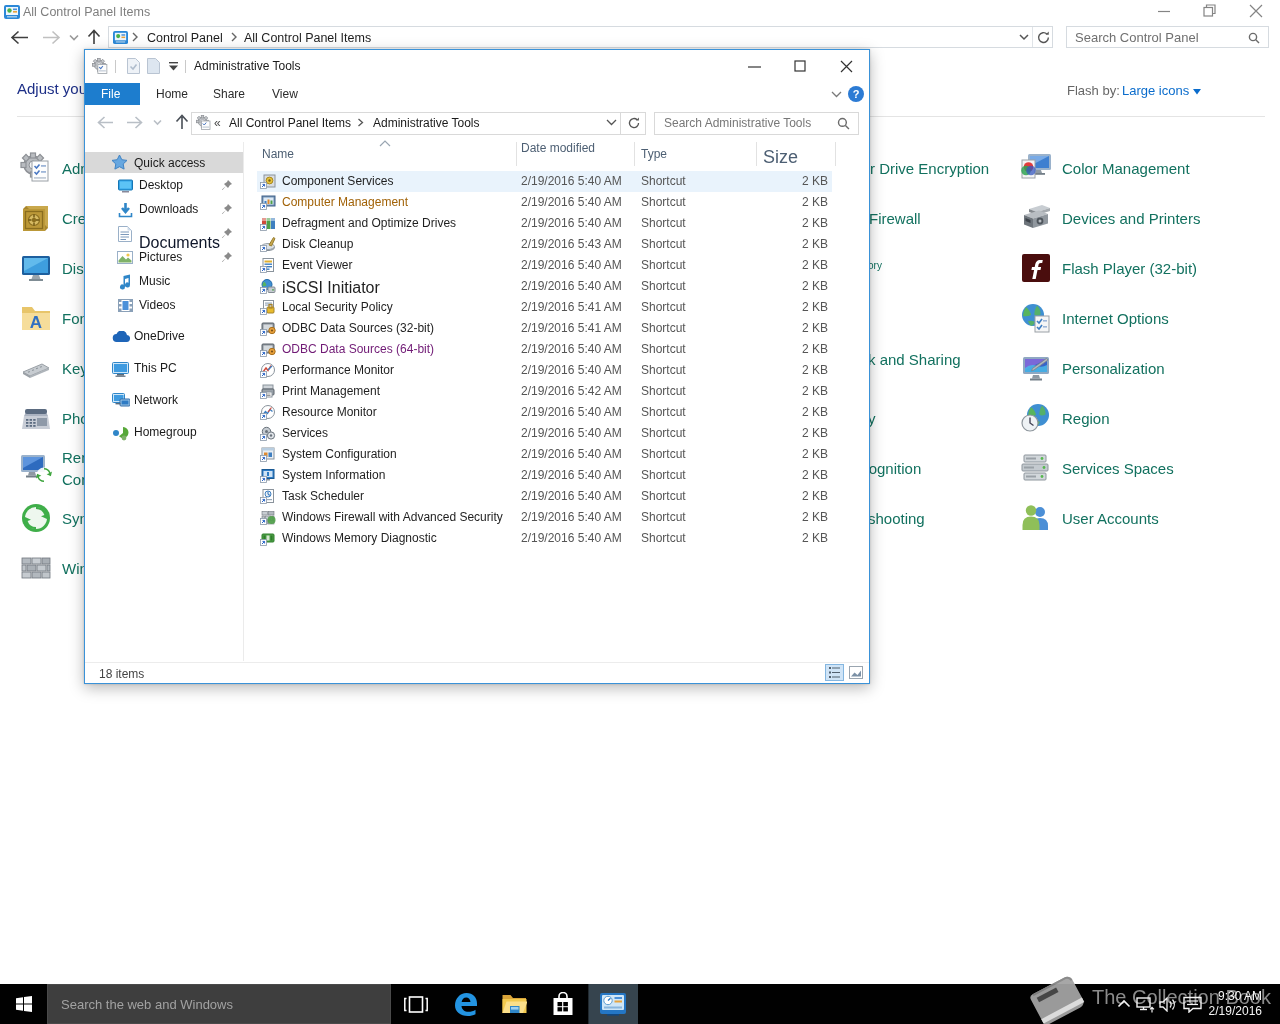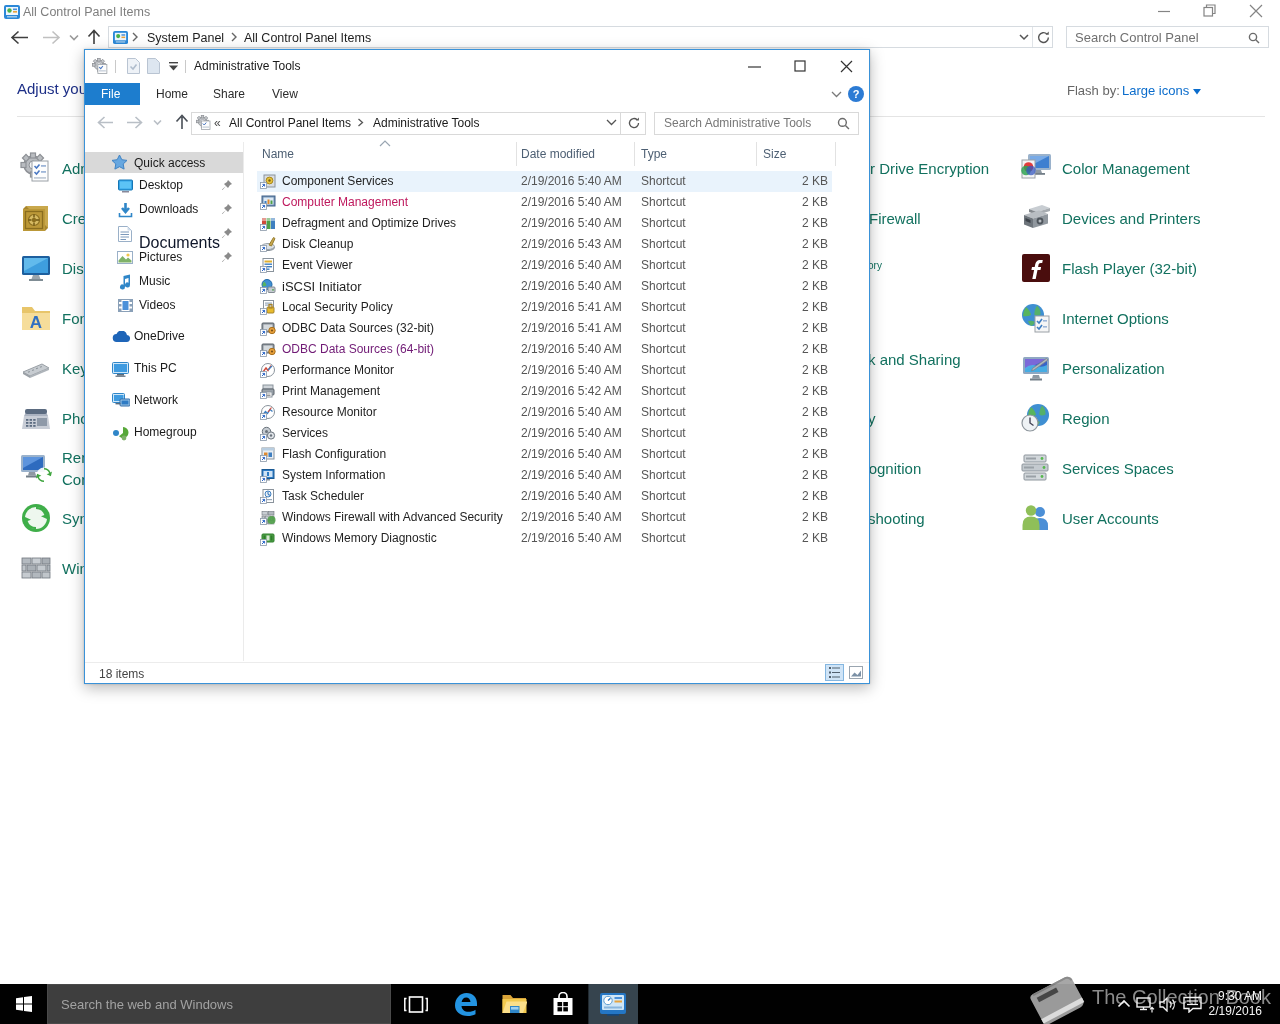--- a/index.html
+++ b/index.html
@@ -46,21 +46,21 @@
     <rect x="0" y="1" width="16" height="14" rx="2" fill="#2b88d8"></rect>
     <rect x="2" y="3" width="12" height="8" fill="#eef6fd"></rect>
     <circle cx="5.5" cy="6.5" r="2.2" fill="#49b04a"></circle>
     <rect x="9" y="4.5" width="4" height="1.6" fill="#4a90d9"></rect>
     <rect x="9" y="7" width="4" height="1.6" fill="#e8a33d"></rect>
     <rect x="3" y="12" width="10" height="1.5" fill="#9cc7ea"></rect>
   </svg>
   <svg class="abs" style="left:131px;top:32px" width="8" height="10" viewBox="0 0 8 10">
       <path d="M2 1 l4 4 -4 4" fill="none" stroke="#666" stroke-width="1.4"></path>
     </svg>
-  <div class="txt" style="left:147px;top:31px;font-size:12.5px;color:#1e1e1e">System Panel</div>
+  <div class="txt" style="left:147px;top:31px;font-size:12.5px;color:#1e1e1e">Control Panel</div>
   <svg class="abs" style="left:230px;top:32px" width="8" height="10" viewBox="0 0 8 10">
       <path d="M2 1 l4 4 -4 4" fill="none" stroke="#666" stroke-width="1.4"></path>
     </svg>
   <div class="txt" style="left:244px;top:31px;font-size:12.5px;color:#1e1e1e">All Control Panel Items</div>
   <svg class="abs" style="left:1018px;top:33px" width="12" height="9" viewBox="0 0 12 9">
       <path d="M2 2 l4 4 4-4" fill="none" stroke="#555" stroke-width="1.5"></path>
     </svg>
   <div class="abs" style="left:1032px;top:27px;width:1px;height:20px;background:#e0e4e8"></div>
   <svg class="abs" style="left:1036px;top:30px" width="15" height="15" viewBox="0 0 16 16">
     <path d="M13.2 8 a5.2 5.2 0 1 1 -1.6 -3.7" fill="none" stroke="#555" stroke-width="1.5"></path>
@@ -495,23 +495,23 @@
     </svg>
     <div class="txt" style="left:49px;top:375px;font-size:12px;color:#1a1a1a">Homegroup</div>
   </div>
   <div class="abs" style="left:158px;top:92px;width:1px;height:519px;background:#ebebeb"></div>
 
   <div id="listarea">
     <svg class="abs" style="left:294px;top:90px" width="12" height="7" viewBox="0 0 12 7">
         <path d="M1 6 L6 1 L11 6" fill="none" stroke="#99a5b1" stroke-width="1.2"></path>
       </svg>
     <div class="txt" style="left:177px;top:97px;font-size:12px;color:#4d5f73">Name</div>
-    <div class="txt" style="left:436px;top:97px;font-size:12px;color:#4d5f73">Date modified</div>
+    <div class="txt" style="left:436px;top:91px;font-size:12px;color:#4d5f73">Date modified</div>
     <div class="txt" style="left:556px;top:97px;font-size:12px;color:#4d5f73">Type</div>
-    <div class="txt" style="left:678px;top:97px;font-size:12px;color:#4d5f73">Size</div>
+    <div class="txt" style="left:678px;top:97px;font-size:18px;color:#4d5f73">Size</div>
     <div class="abs" style="left:431px;top:92px;width:1px;height:24px;background:#e2e2e2"></div>
     <div class="abs" style="left:549px;top:92px;width:1px;height:24px;background:#e2e2e2"></div>
     <div class="abs" style="left:671px;top:92px;width:1px;height:24px;background:#e2e2e2"></div>
     <div class="abs" style="left:750px;top:92px;width:1px;height:24px;background:#e2e2e2"></div>
     <div class="abs" style="left:172px;top:121px;width:575px;height:21px;background:#e9f3fc"></div>
     <svg class="abs" style="left:175px;top:123px" width="16" height="16" viewBox="0 0 16 16">
         <rect x="4" y="2" width="11" height="12" fill="#d9dde2" stroke="#8a939c"></rect>
         <circle cx="9.5" cy="7.5" r="3.4" fill="#e8c33a" stroke="#a8881e"></circle>
         <circle cx="9.5" cy="7.5" r="1.2" fill="#7a621a"></circle>
         <rect x="0.5" y="9.5" width="6" height="6" fill="#fff" stroke="#8a98a8" stroke-width="0.8"></rect>
@@ -523,21 +523,21 @@
     <div class="txt" style="left:717px;top:124px;font-size:12px;color:#555;width:26px;text-align:right">2 KB</div>
     <svg class="abs" style="left:175px;top:144px" width="16" height="16" viewBox="0 0 16 16">
         <rect x="2" y="2" width="13" height="10" fill="#7292b4" stroke="#42628a"></rect>
         <rect x="3.5" y="3.5" width="10" height="7" fill="#dce9f6"></rect>
         <rect x="4.5" y="7" width="2" height="3" fill="#3f7fc0"></rect>
         <rect x="7.5" y="5.5" width="2" height="4.5" fill="#e08a2e"></rect>
         <rect x="10.5" y="6.5" width="2" height="3.5" fill="#4fa048"></rect>
         <rect x="0.5" y="9.5" width="6" height="6" fill="#fff" stroke="#8a98a8" stroke-width="0.8"></rect>
         <path d="M2 14 L4.6 11.4 M4.6 11.4 h-2.1 M4.6 11.4 v2.1" stroke="#2965c8" stroke-width="1" fill="none"></path>
       </svg>
-    <div class="txt" style="left:197px;top:145px;font-size:12px;color:#be185d">Computer Management</div>
+    <div class="txt" style="left:197px;top:145px;font-size:12px;color:#a16207">Computer Management</div>
     <div class="txt" style="left:436px;top:145px;font-size:12px;color:#555">2/19/2016 5:40 AM</div>
     <div class="txt" style="left:556px;top:145px;font-size:12px;color:#555">Shortcut</div>
     <div class="txt" style="left:717px;top:145px;font-size:12px;color:#555;width:26px;text-align:right">2 KB</div>
     <svg class="abs" style="left:175px;top:165px" width="16" height="16" viewBox="0 0 16 16">
         <rect x="2" y="3" width="4" height="11" fill="#d04a3a"></rect>
         <rect x="6.5" y="3" width="4" height="11" fill="#4fa048"></rect>
         <rect x="11" y="3" width="4" height="11" fill="#3f7fc0"></rect>
         <rect x="2" y="3" width="13" height="3" fill="#fff" opacity="0.45"></rect>
         <rect x="0.5" y="9.5" width="6" height="6" fill="#fff" stroke="#8a98a8" stroke-width="0.8"></rect>
         <path d="M2 14 L4.6 11.4 M4.6 11.4 h-2.1 M4.6 11.4 v2.1" stroke="#2965c8" stroke-width="1" fill="none"></path>
@@ -571,21 +571,21 @@
     <div class="txt" style="left:556px;top:208px;font-size:12px;color:#555">Shortcut</div>
     <div class="txt" style="left:717px;top:208px;font-size:12px;color:#555;width:26px;text-align:right">2 KB</div>
     <svg class="abs" style="left:175px;top:228px" width="16" height="16" viewBox="0 0 16 16">
         <circle cx="7" cy="6.5" r="5" fill="#3f8fd2" stroke="#1e68a8"></circle>
         <path d="M4 3.5 q2 1.5 2.5 4 q-2 1 -4 0.5 q0-3 1.5-4.5" fill="#58b45e"></path>
         <rect x="8" y="9" width="7" height="5.5" rx="1" fill="#c5cbd1" stroke="#828a92"></rect>
         <circle cx="13" cy="11.8" r="0.9" fill="#4fa048"></circle>
         <rect x="0.5" y="9.5" width="6" height="6" fill="#fff" stroke="#8a98a8" stroke-width="0.8"></rect>
         <path d="M2 14 L4.6 11.4 M4.6 11.4 h-2.1 M4.6 11.4 v2.1" stroke="#2965c8" stroke-width="1" fill="none"></path>
       </svg>
-    <div class="txt" style="left:197px;top:229px;font-size:13px;color:#1f1f1f">iSCSI Initiator</div>
+    <div class="txt" style="left:197px;top:229px;font-size:16px;color:#1f1f1f">iSCSI Initiator</div>
     <div class="txt" style="left:436px;top:229px;font-size:12px;color:#555">2/19/2016 5:40 AM</div>
     <div class="txt" style="left:556px;top:229px;font-size:12px;color:#555">Shortcut</div>
     <div class="txt" style="left:717px;top:229px;font-size:12px;color:#555;width:26px;text-align:right">2 KB</div>
     <svg class="abs" style="left:175px;top:249px" width="16" height="16" viewBox="0 0 16 16">
         <rect x="3.5" y="1.5" width="10" height="12" fill="#fff" stroke="#8a939c"></rect>
         <rect x="5" y="3.5" width="7" height="1.2" fill="#9ab"></rect>
         <rect x="5" y="5.5" width="7" height="1.2" fill="#9ab"></rect>
         <rect x="7" y="8" width="7" height="6" rx="1" fill="#e8bb2d" stroke="#a8842a"></rect>
         <rect x="9" y="5.5" width="3" height="3.5" fill="none" stroke="#a8842a" stroke-width="1.2"></rect>
         <rect x="0.5" y="9.5" width="6" height="6" fill="#fff" stroke="#8a98a8" stroke-width="0.8"></rect>
@@ -667,21 +667,21 @@
     <div class="txt" style="left:556px;top:376px;font-size:12px;color:#555">Shortcut</div>
     <div class="txt" style="left:717px;top:376px;font-size:12px;color:#555;width:26px;text-align:right">2 KB</div>
     <svg class="abs" style="left:175px;top:396px" width="16" height="16" viewBox="0 0 16 16">
         <rect x="2" y="2" width="12" height="11" fill="#e8eef4" stroke="#8a939c"></rect>
         <rect x="2" y="2" width="12" height="2.5" fill="#b8cde0"></rect>
         <rect x="4" y="6.5" width="3.5" height="4.5" fill="#e08a2e"></rect>
         <rect x="8.5" y="6.5" width="3.5" height="4.5" fill="#3f7fc0"></rect>
         <rect x="0.5" y="9.5" width="6" height="6" fill="#fff" stroke="#8a98a8" stroke-width="0.8"></rect>
         <path d="M2 14 L4.6 11.4 M4.6 11.4 h-2.1 M4.6 11.4 v2.1" stroke="#2965c8" stroke-width="1" fill="none"></path>
       </svg>
-    <div class="txt" style="left:197px;top:397px;font-size:12px;color:#1f1f1f">Flash Configuration</div>
+    <div class="txt" style="left:197px;top:397px;font-size:12px;color:#1f1f1f">System Configuration</div>
     <div class="txt" style="left:436px;top:397px;font-size:12px;color:#555">2/19/2016 5:40 AM</div>
     <div class="txt" style="left:556px;top:397px;font-size:12px;color:#555">Shortcut</div>
     <div class="txt" style="left:717px;top:397px;font-size:12px;color:#555;width:26px;text-align:right">2 KB</div>
     <svg class="abs" style="left:175px;top:417px" width="16" height="16" viewBox="0 0 16 16">
         <rect x="2" y="2.5" width="12" height="9" fill="#2e7bc4" stroke="#1a5a94"></rect>
         <rect x="3.5" y="4" width="9" height="6" fill="#cfe3f5"></rect>
         <rect x="6" y="12" width="4" height="1.5" fill="#8a939c"></rect>
         <rect x="7" y="5" width="2" height="4" fill="#2e7bc4"></rect>
         <rect x="0.5" y="9.5" width="6" height="6" fill="#fff" stroke="#8a98a8" stroke-width="0.8"></rect>
         <path d="M2 14 L4.6 11.4 M4.6 11.4 h-2.1 M4.6 11.4 v2.1" stroke="#2965c8" stroke-width="1" fill="none"></path>

